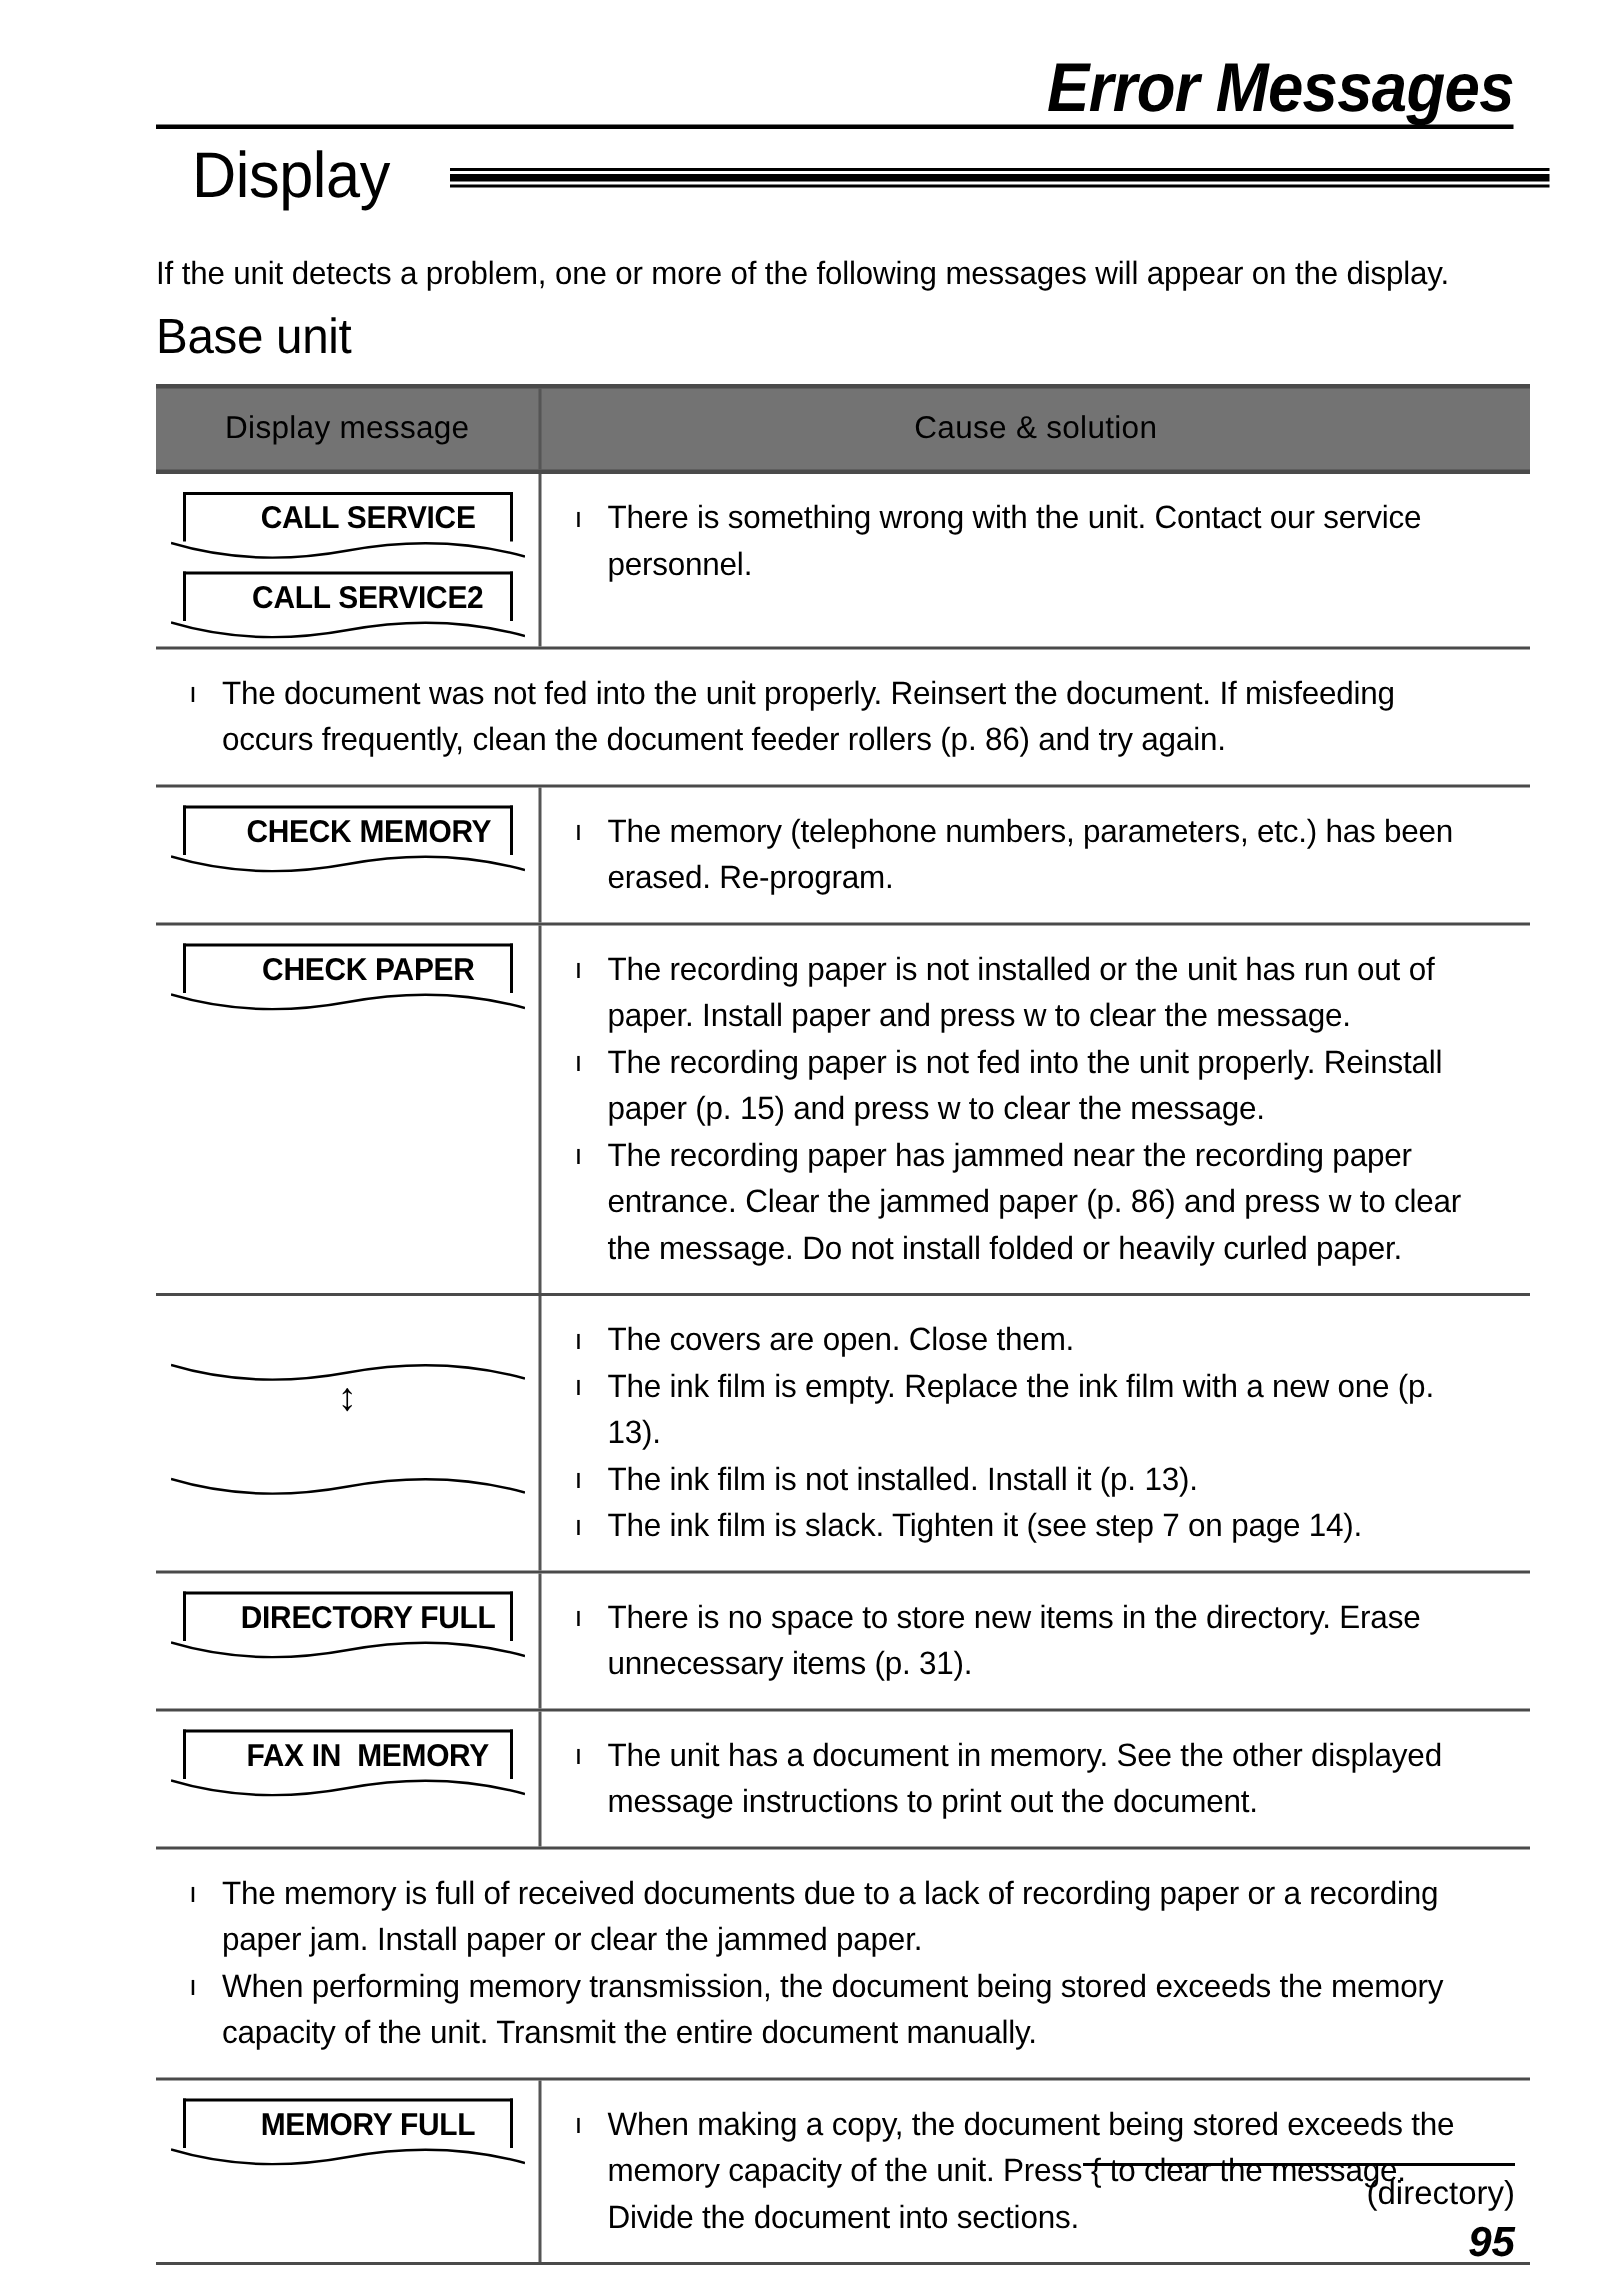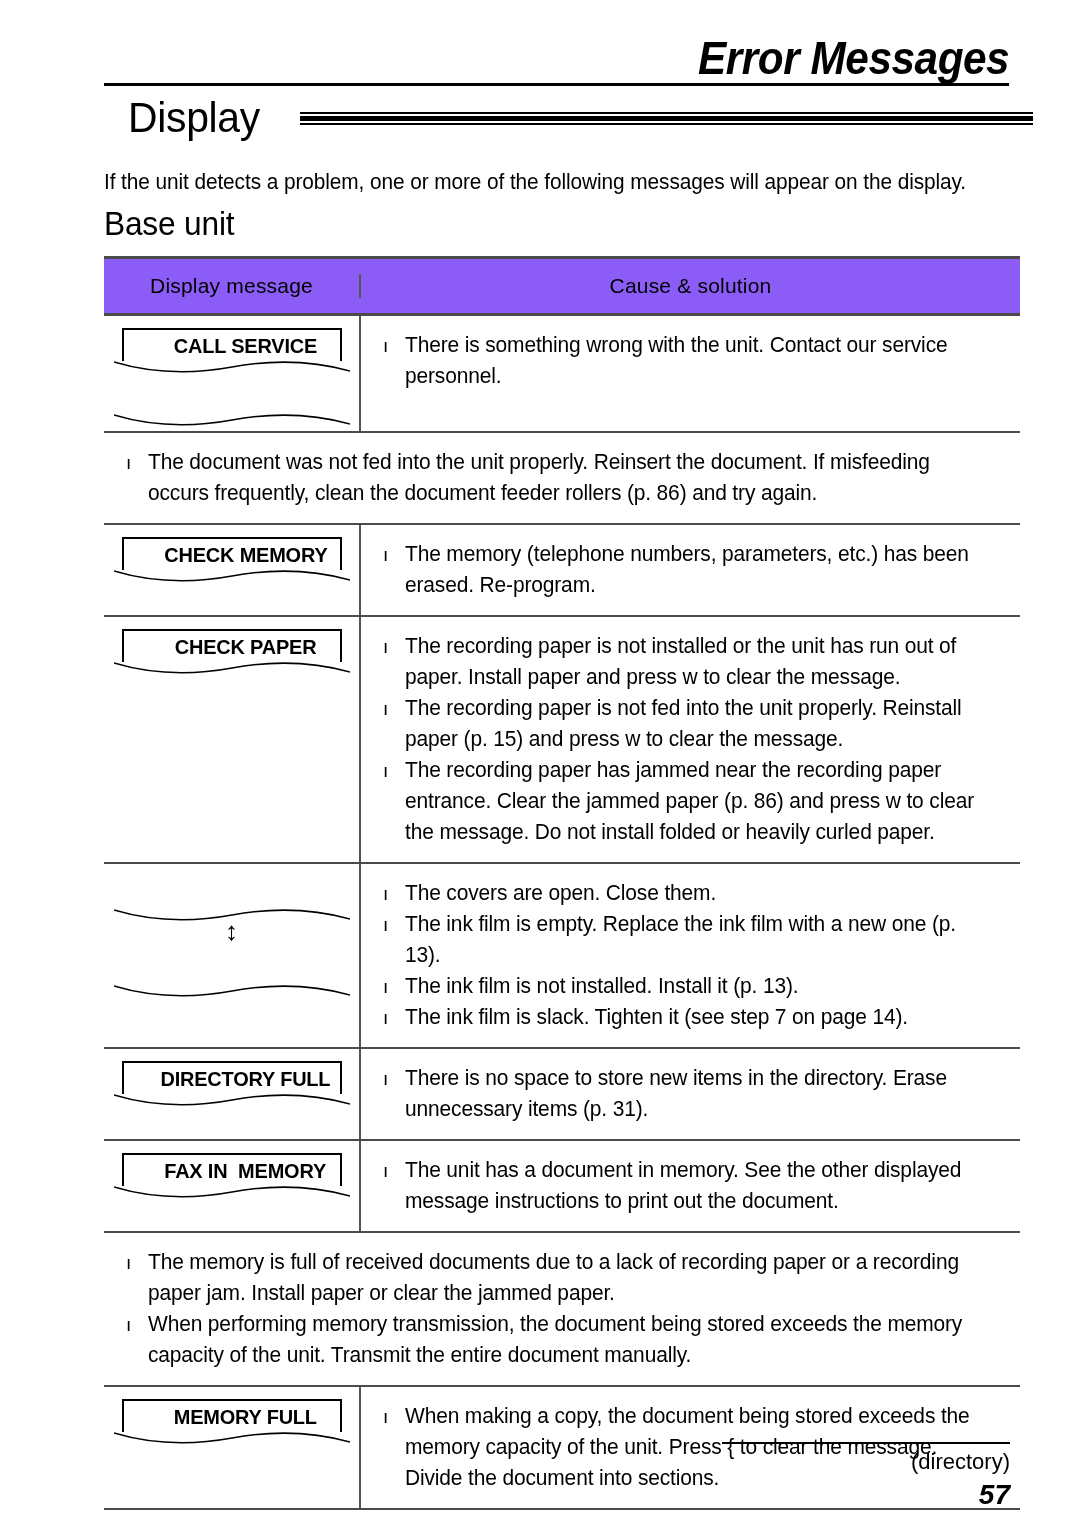--- a/index.html
+++ b/index.html
@@ -112,25 +112,24 @@
 
   
   .tbl {
     position: absolute;
     left: 88px;
     top: 256px;
     width: 916px;
   }
   .tbl-head {
     display: flex;
-    background: #8b5cf6;
+    background: #737373;
     border-top: 3px solid #4a4a4a;
     border-bottom: 3px solid #4a4a4a;
     height: 54px;
-    align-items: center;
   }
   .th {
     display: flex;
     align-items: center;
     justify-content: center;
     font-size: 21px;
     letter-spacing: 0.2px;
     box-sizing: border-box;
   }
   .th-msg { width: 257px; border-right: 2px solid #555; }
@@ -295,20 +294,23 @@
             <div class="chip">
               <div class="chip-box">
                 <span class="chip-label">CALL SERVICE</span>
               </div>
               <svg class="chip-wave" viewBox="0 0 236 18" preserveAspectRatio="none">
                 <path d="M0,4 C40,16 80,16 118,9 C156,2 196,2 236,13" fill="none" stroke="#000" stroke-width="1.6"></path>
               </svg>
             </div>
             <div class="chip-gap"></div>
             <div class="chip">
+              <div class="chip-box">
+                <span class="chip-label">CALL SERVICE2</span>
+              </div>
               <svg class="chip-wave" viewBox="0 0 236 18" preserveAspectRatio="none">
                 <path d="M0,4 C40,16 80,16 118,9 C156,2 196,2 236,13" fill="none" stroke="#000" stroke-width="1.6"></path>
               </svg>
             </div>
           </div>
           <div class="cell-cause">
             <ul class="causes">
               <li>
                 <span class="bul">ı</span>
                 <span class="txt">There is something wrong with the unit. Contact our service personnel.</span>
@@ -481,15 +483,15 @@
                 <span class="txt">When making a copy, the document being stored exceeds the memory capacity of the unit. Press {         to clear the message. Divide the document into sections.</span>
               </li>
             </ul>
           </div>
         </div>
       </div>
   </div>
 
   <div class="foot-rule"></div>
   <div class="foot-cont">(directory)</div>
-  <div class="foot-page">57</div>
+  <div class="foot-page">95</div>
 
 </div>
 
 </body></html>

